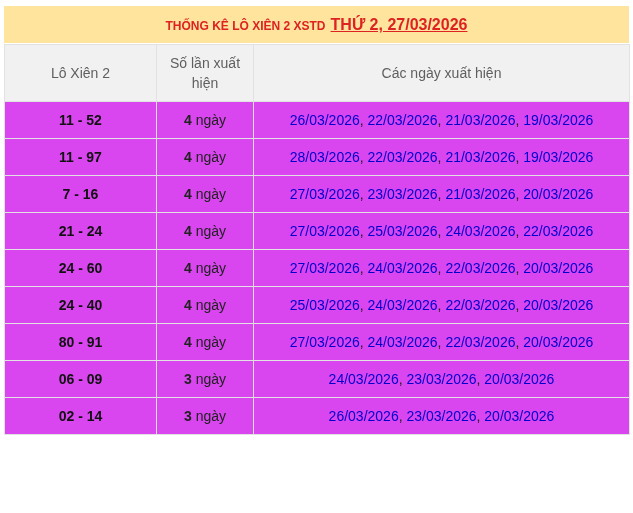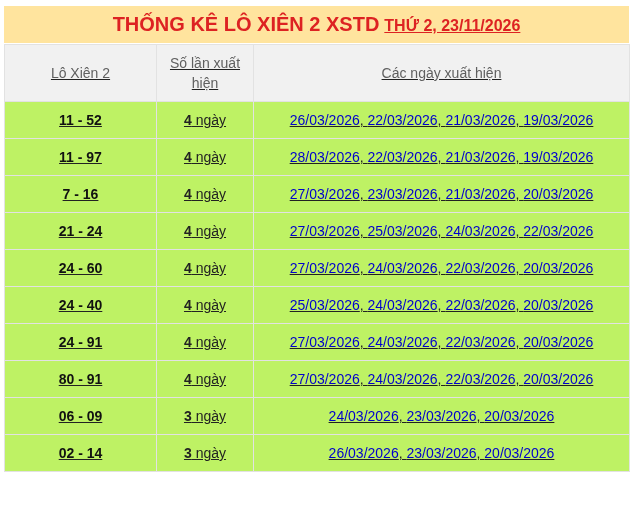--- a/index.html
+++ b/index.html
@@ -21,38 +21,37 @@
   .page{margin:6px 4px 0 4px;width:625px;}
   .title-bar{
     background:var(--title-bg);
     height:37px;line-height:37px;
     text-align:center;
     margin-bottom:1px;
     white-space:nowrap;
   }
   .title-bar .title-text{
     color:var(--title-text);
-    font-weight:bold;font-size:20px;
+    font-weight:bold;font-size:12px;
     margin-right:5px;
   }
   .title-bar .title-link{
     color:var(--title-text);
     font-weight:bold;font-size:16px;
     text-decoration:underline;
     cursor:pointer;
   }
   table{
     width:625px;border-collapse:collapse;table-layout:fixed;
     font-size:14px;
-    text-decoration:underline;
   }
   th,td{
     border:1px solid var(--border);
     text-align:center;vertical-align:middle;
-    background:#bef264;
+    background:#d946ef;
   }
   thead th{
     background:var(--header-bg);
     color:var(--header-text);
     font-weight:normal;font-size:14px;
     height:57px;line-height:20px;
     padding:0 6px;
   }
   tbody td{height:37px;}
   td.pair{font-weight:bold;color:#111;}
@@ -64,21 +63,21 @@
     text-decoration:none;
     cursor:pointer;
   }
   .sep{color:#222;}
 </style>
 </head>
 <body>
 
 <div class="page">
   <div class="title-bar">
-    <span class="title-text">THỐNG KÊ LÔ XIÊN 2 XSTD</span><a class="title-link">THỨ 2, 23/11/2026</a>
+    <span class="title-text">THỐNG KÊ LÔ XIÊN 2 XSTD</span><a class="title-link">THỨ 2, 27/03/2026</a>
   </div>
 
   <table>
     <colgroup>
       <col style="width:152px">
       <col style="width:97px">
       <col style="width:376px">
     </colgroup>
     <thead>
       <tr>
@@ -112,25 +111,20 @@
           <td class="pair">24 - 60</td>
           <td class="count"><b>4</b> ngày</td>
           <td class="dates"><a class="date-link">27/03/2026</a><span class="sep">, </span><a class="date-link">24/03/2026</a><span class="sep">, </span><a class="date-link">22/03/2026</a><span class="sep">, </span><a class="date-link">20/03/2026</a></td>
         </tr>
         <tr>
           <td class="pair">24 - 40</td>
           <td class="count"><b>4</b> ngày</td>
           <td class="dates"><a class="date-link">25/03/2026</a><span class="sep">, </span><a class="date-link">24/03/2026</a><span class="sep">, </span><a class="date-link">22/03/2026</a><span class="sep">, </span><a class="date-link">20/03/2026</a></td>
         </tr>
         <tr>
-          <td class="pair">24 - 91</td>
-          <td class="count"><b>4</b> ngày</td>
-          <td class="dates"><a class="date-link">27/03/2026</a><span class="sep">, </span><a class="date-link">24/03/2026</a><span class="sep">, </span><a class="date-link">22/03/2026</a><span class="sep">, </span><a class="date-link">20/03/2026</a></td>
-        </tr>
-        <tr>
           <td class="pair">80 - 91</td>
           <td class="count"><b>4</b> ngày</td>
           <td class="dates"><a class="date-link">27/03/2026</a><span class="sep">, </span><a class="date-link">24/03/2026</a><span class="sep">, </span><a class="date-link">22/03/2026</a><span class="sep">, </span><a class="date-link">20/03/2026</a></td>
         </tr>
         <tr>
           <td class="pair">06 - 09</td>
           <td class="count"><b>3</b> ngày</td>
           <td class="dates"><a class="date-link">24/03/2026</a><span class="sep">, </span><a class="date-link">23/03/2026</a><span class="sep">, </span><a class="date-link">20/03/2026</a></td>
         </tr>
         <tr>

